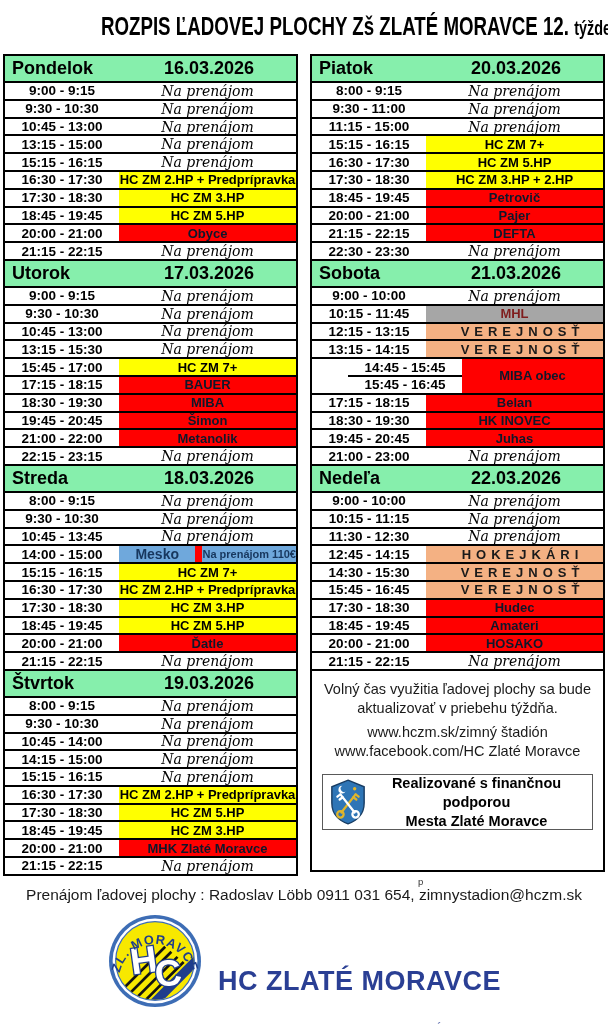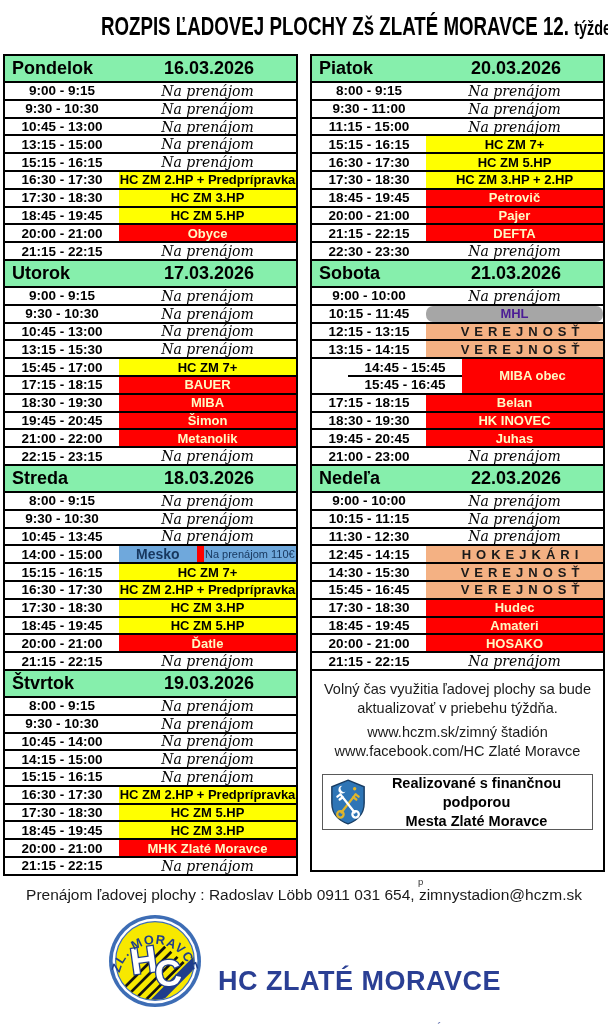--- a/index.html
+++ b/index.html
@@ -30,35 +30,35 @@
   .time-cell {
     width:114px; display:flex; align-items:center; justify-content:center;
     font-weight:bold; font-size:13.5px; background:#fff; white-space:nowrap;
   }
   .act-cell {
     flex:1; display:flex; align-items:center; justify-content:center;
     font-weight:bold; font-size:13px; white-space:nowrap; overflow:hidden;
   }
   .act-rent { background:#fff; font-family:"DejaVu Serif", serif; font-style:italic; font-weight:500; font-size:14px; }
   .act-yellow { background:#ffff00; color:#000; }
-  .act-red { background:#ff0000; color:#fef9c3; }
+  .act-red { background:#ff0000; color:#0f172a; }
   .act-tan { background:#f4b183; color:#1a1a1a; }
-  .act-gray { background:#a6a6a6; color:#4c1d95;border-radius:7px; }
+  .act-gray { background:#a6a6a6; color:#7f1d1d; }
   .spaced { letter-spacing:5px; padding-left:16px; }
   
   .merge-pair { display:flex; height:35.6px; box-sizing:border-box; border-bottom:2px solid #000;padding-left:36px; }
   .merge-times { width:114px; display:flex; flex-direction:column; }
   .merge-times .time-cell { width:auto; flex:1; border-bottom:2px solid #000; box-sizing:border-box; }
   .merge-times .time-cell:last-child { border-bottom:none; }
   .merge-pair .act-cell { flex:1; }
   
   .split { background:#6fa8dc; color:#17375e; padding:0; }
   .split-left { flex:1.05; text-align:center; font-size:14px; font-weight:bold; }
   .split-divider { width:7px; align-self:stretch; background:#ff0000; }
-  .split-right { flex:1.25; text-align:center; font-size:11px; font-weight:normal; }
+  .split-right { flex:1.25; text-align:center; font-size:11px; font-weight:bold; }
   
   .info-panel { margin-top:-2px; height:203px; box-sizing:border-box; text-align:center; padding-top:9px; }
   .info-line { font-size:14.5px; line-height:1.32; color:#1a1a1a; }
   .info-gap { height:5px; }
   .support-box {
     border:1.5px solid #595959; margin:13px 10px 0 10px; height:54px;
     display:flex; align-items:center; padding:0 6px; text-align:left;justify-content:space-between;
   }
   .support-text { flex:1; font-weight:bold; font-size:14.5px; text-align:center; line-height:1.3; }
   

